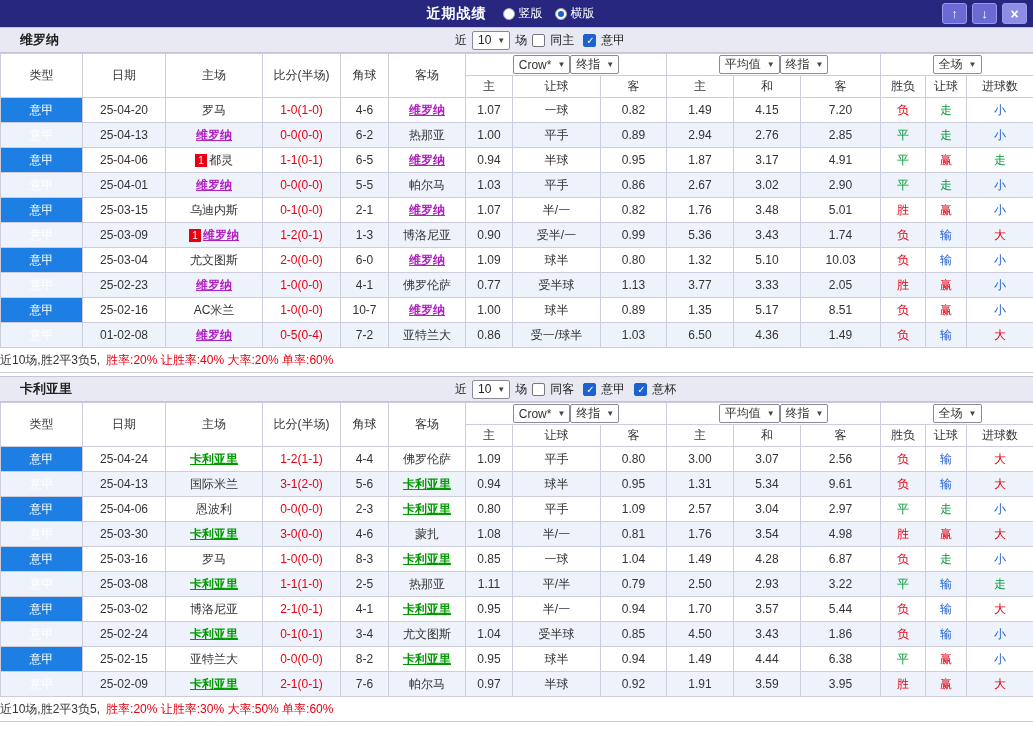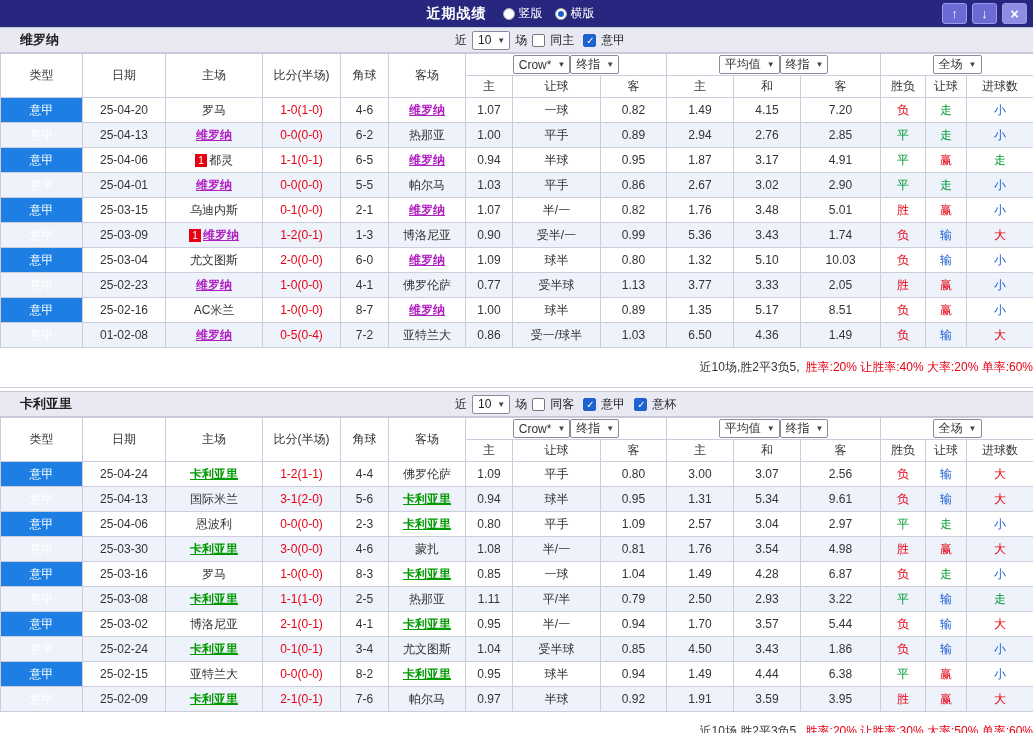--- a/index.html
+++ b/index.html
@@ -74,21 +74,21 @@
   .grid tbody td.c-league { background:#1d7fe3; color:#fff; }
   .c-score { color:#e60012; }
   .badge {
     display:inline-block; background:#e60012; color:#fff;
     width:12px; height:13px; line-height:13px; font-size:10px; margin-right:2px;
   }
   .badge:empty { display:none; }
   .team-link { text-decoration:underline; font-weight:bold; }
   
   .summary {
-    height:40px; display:flex; align-items:center; justify-content:flex-end; gap:6px;
+    height:25px; display:flex; align-items:center; justify-content:flex-start; gap:6px;
     border-bottom:1px solid #ccccdc; background:#fff;
   }
   .sum-prefix { color:#333; }
   .sum-rates { color:#e60012; }
   .gap { height:3px; background:#fff; }
 </style>
 </head>
 <body>
 
 <div class="titlebar">
@@ -338,21 +338,21 @@
     <td class="c-result" style="color: rgb(230, 0, 18);">胜</td>
     <td class="c-result" style="color: rgb(230, 0, 18);">赢</td>
     <td class="c-result" style="color: rgb(30, 95, 208);">小</td>
   </tr>
 
   <tr>
     <td class="c-league">意甲</td>
     <td>25-02-16</td>
     <td><span>AC米兰</span></td>
     <td class="c-score">1-0(0-0)</td>
-    <td>8-7</td>
+    <td>10-7</td>
     <td><span class="team-link" style="color: rgb(176, 32, 192);">维罗纳</span></td>
     <td>1.00</td>
     <td>球半</td>
     <td>0.89</td>
     <td>1.35</td>
     <td>5.17</td>
     <td>8.51</td>
     <td class="c-result" style="color: rgb(230, 0, 18);">负</td>
     <td class="c-result" style="color: rgb(230, 0, 18);">赢</td>
     <td class="c-result" style="color: rgb(30, 95, 208);">小</td>

